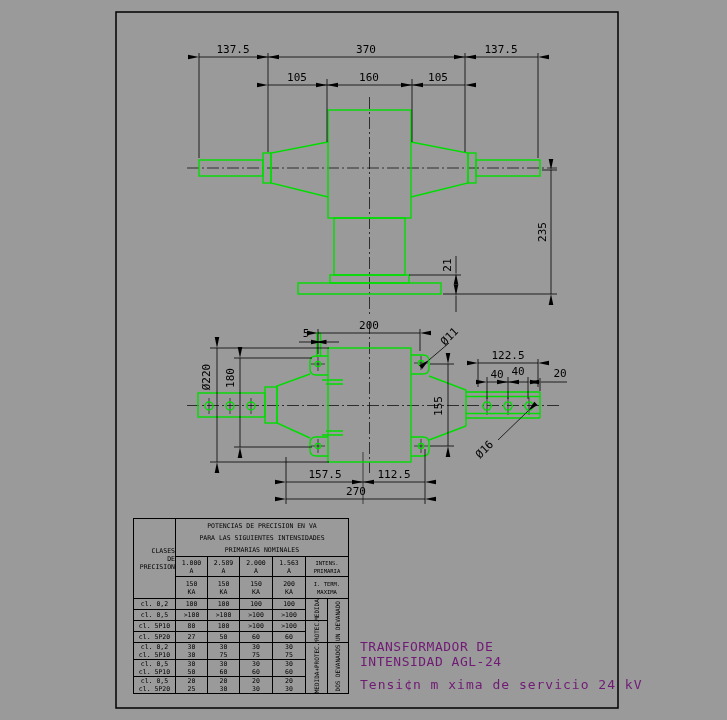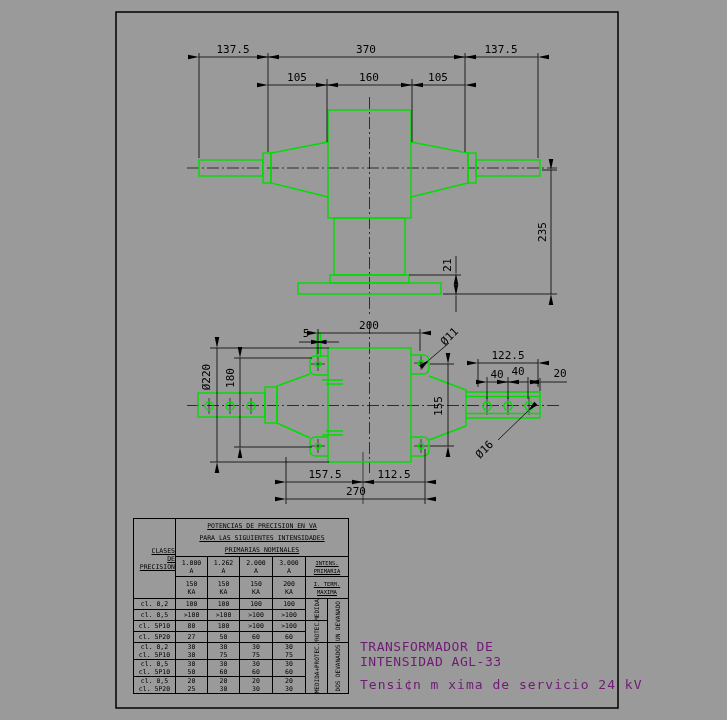--- a/index.html
+++ b/index.html
@@ -18,21 +18,21 @@
     position:absolute;left:133px;top:518px;
     border-collapse:collapse;table-layout:fixed;
     background:transparent;
   }
   table.cad-table td{
     border:1px solid #000;padding:0;margin:0;
     text-align:center;vertical-align:middle;
     font-size:6.5px;line-height:8px;color:#000;
     overflow:hidden;
   }
-  td.cyan{color:#00ffff;text-decoration:underline;}
+  td.cyan{color:#00ffff;}
   td.title-cell div{line-height:12px;}
   td.cls-cell{text-align:left;padding-left:3px;}
   td.rot{position:relative;}
   td.rot .rt{
     position:absolute;left:50%;top:50%;
     transform:translate(-50%,-50%) rotate(-90deg);
     white-space:nowrap;font-size:6px;line-height:6px;
   }
   
   .gt{
@@ -229,29 +229,29 @@
       <div>PARA LAS SIGUIENTES INTENSIDADES</div>
       <div>PRIMARIAS NOMINALES</div>
     </td>
   </tr>
   <tr style="height:20px">
     <td>
           <div>1.000</div>
           <div>A</div>
         </td>
     <td>
-          <div>1.262</div>
+          <div>2.589</div>
           <div>A</div>
         </td>
     <td>
           <div>2.000</div>
           <div>A</div>
         </td>
     <td>
-          <div>3.000</div>
+          <div>1.563</div>
           <div>A</div>
         </td>
     <td colspan="2" class="cyan" style="font-size:5.5px">
       <div>INTENS.</div>
           <div>PRIMARIA</div>
     </td>
   </tr>
   <tr style="height:22px">
     <td>
           <div>150</div>
@@ -420,14 +420,14 @@
         </td>
     <td>
           <div>20</div>
           <div>30</div>
         </td>
   </tr>
   </tbody>
 </table>
 
 <div class="gt small-caps" style="left:360px;top:640px">TRANSFORMADOR DE</div>
-<div class="gt small-caps" style="left:360px;top:655px">INTENSIDAD AGL-33</div>
+<div class="gt small-caps" style="left:360px;top:655px">INTENSIDAD AGL-24</div>
 <div class="gt svc" style="left:360px;top:678px">Tensi¢n m xima de servicio 24 kV</div>
 
 </body></html>

